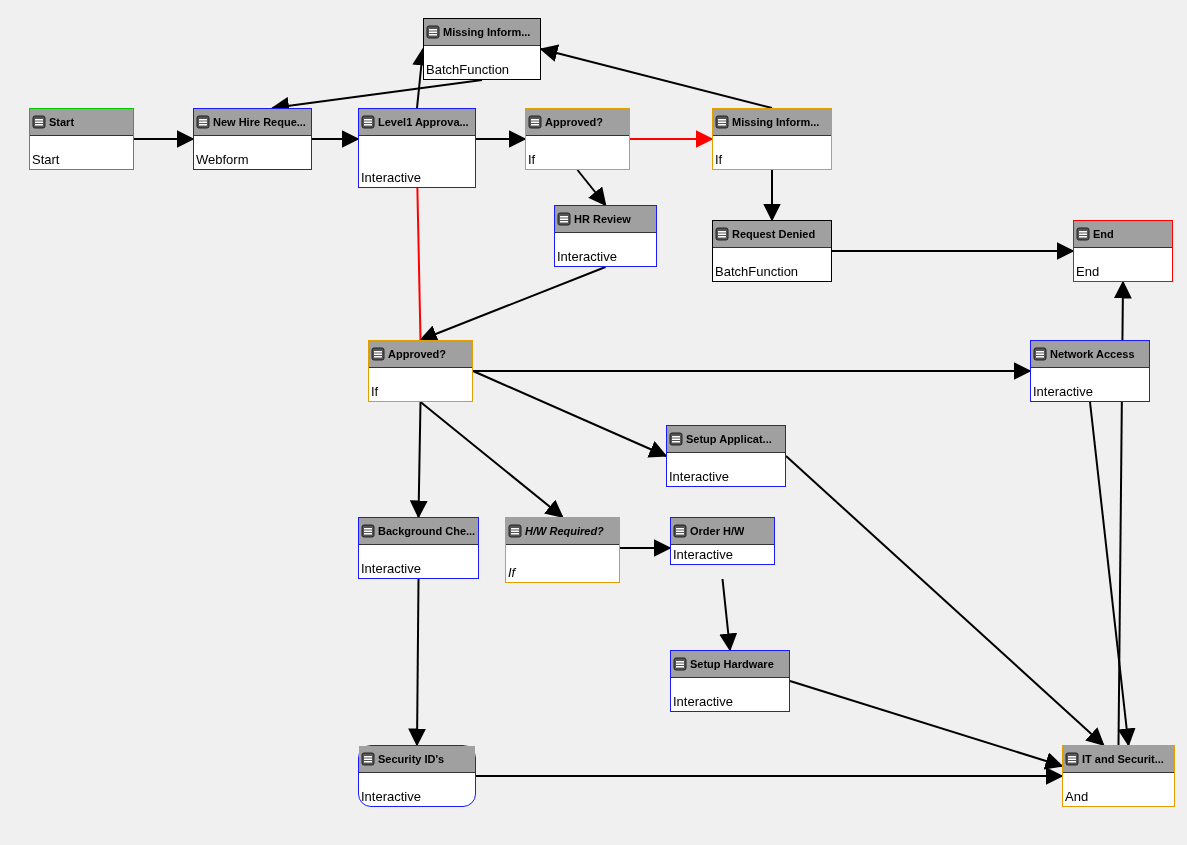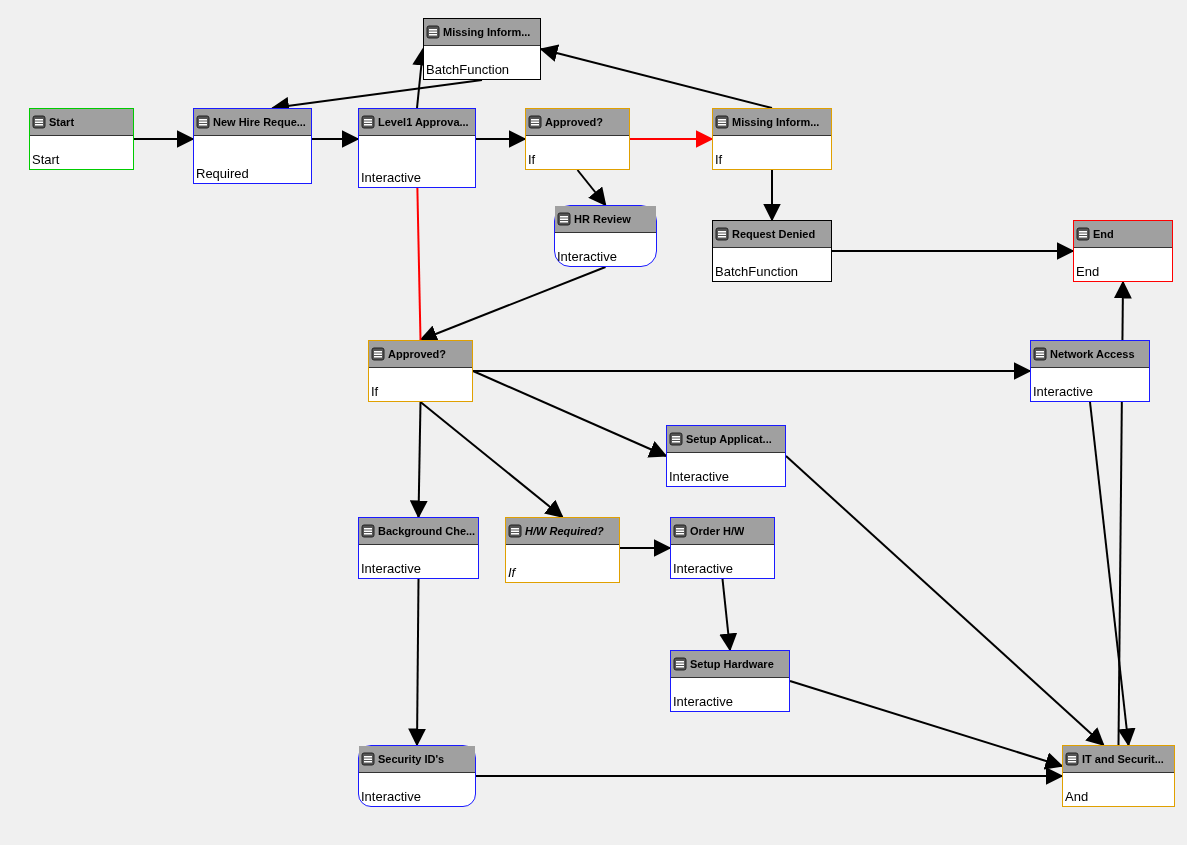--- a/index.html
+++ b/index.html
@@ -64,33 +64,33 @@
               <rect x="1" y="1" width="12" height="12" rx="2" fill="#555" stroke="#222"></rect>
               <rect x="3" y="4" width="8" height="1.5" fill="#fff"></rect>
               <rect x="3" y="6.5" width="8" height="1.5" fill="#fff"></rect>
               <rect x="3" y="9" width="8" height="1.5" fill="#fff"></rect>
             </svg>
           </span>
           <span class="title-text">Start</span>
         </div>
         <div class="body">Start</div>
       </div>
-      <div class="node border-blue" style="left: 193px; top: 108px; width: 119px; height: 76px;">
+      <div class="node border-blue" style="left: 193px; top: 108px; width: 119px; height: 62px;">
         <div class="title-bar">
           <span class="menu-icon">
             <svg width="14" height="14" viewBox="0 0 14 14">
               <rect x="1" y="1" width="12" height="12" rx="2" fill="#555" stroke="#222"></rect>
               <rect x="3" y="4" width="8" height="1.5" fill="#fff"></rect>
               <rect x="3" y="6.5" width="8" height="1.5" fill="#fff"></rect>
               <rect x="3" y="9" width="8" height="1.5" fill="#fff"></rect>
             </svg>
           </span>
           <span class="title-text">New Hire Reque...</span>
         </div>
-        <div class="body">Required</div>
+        <div class="body">Webform</div>
       </div>
       <div class="node border-blue" style="left: 358px; top: 108px; width: 118px; height: 80px;">
         <div class="title-bar">
           <span class="menu-icon">
             <svg width="14" height="14" viewBox="0 0 14 14">
               <rect x="1" y="1" width="12" height="12" rx="2" fill="#555" stroke="#222"></rect>
               <rect x="3" y="4" width="8" height="1.5" fill="#fff"></rect>
               <rect x="3" y="6.5" width="8" height="1.5" fill="#fff"></rect>
               <rect x="3" y="9" width="8" height="1.5" fill="#fff"></rect>
             </svg>
@@ -134,21 +134,21 @@
               <rect x="1" y="1" width="12" height="12" rx="2" fill="#555" stroke="#222"></rect>
               <rect x="3" y="4" width="8" height="1.5" fill="#fff"></rect>
               <rect x="3" y="6.5" width="8" height="1.5" fill="#fff"></rect>
               <rect x="3" y="9" width="8" height="1.5" fill="#fff"></rect>
             </svg>
           </span>
           <span class="title-text">Missing Inform...</span>
         </div>
         <div class="body">If</div>
       </div>
-      <div class="node border-blue" style="left: 554px; top: 205px; width: 103px; height: 62px; border-radius: 16px;">
+      <div class="node border-blue" style="left: 554px; top: 205px; width: 103px; height: 62px;">
         <div class="title-bar">
           <span class="menu-icon">
             <svg width="14" height="14" viewBox="0 0 14 14">
               <rect x="1" y="1" width="12" height="12" rx="2" fill="#555" stroke="#222"></rect>
               <rect x="3" y="4" width="8" height="1.5" fill="#fff"></rect>
               <rect x="3" y="6.5" width="8" height="1.5" fill="#fff"></rect>
               <rect x="3" y="9" width="8" height="1.5" fill="#fff"></rect>
             </svg>
           </span>
           <span class="title-text">HR Review</span>
@@ -246,21 +246,21 @@
               <rect x="1" y="1" width="12" height="12" rx="2" fill="#555" stroke="#222"></rect>
               <rect x="3" y="4" width="8" height="1.5" fill="#fff"></rect>
               <rect x="3" y="6.5" width="8" height="1.5" fill="#fff"></rect>
               <rect x="3" y="9" width="8" height="1.5" fill="#fff"></rect>
             </svg>
           </span>
           <span class="title-text">H/W Required?</span>
         </div>
         <div class="body">If</div>
       </div>
-      <div class="node border-blue" style="left: 670px; top: 517px; width: 105px; height: 62px;">
+      <div class="node border-blue" style="left: 670px; top: 517px; width: 105px; height: 48px;">
         <div class="title-bar">
           <span class="menu-icon">
             <svg width="14" height="14" viewBox="0 0 14 14">
               <rect x="1" y="1" width="12" height="12" rx="2" fill="#555" stroke="#222"></rect>
               <rect x="3" y="4" width="8" height="1.5" fill="#fff"></rect>
               <rect x="3" y="6.5" width="8" height="1.5" fill="#fff"></rect>
               <rect x="3" y="9" width="8" height="1.5" fill="#fff"></rect>
             </svg>
           </span>
           <span class="title-text">Order H/W</span>

